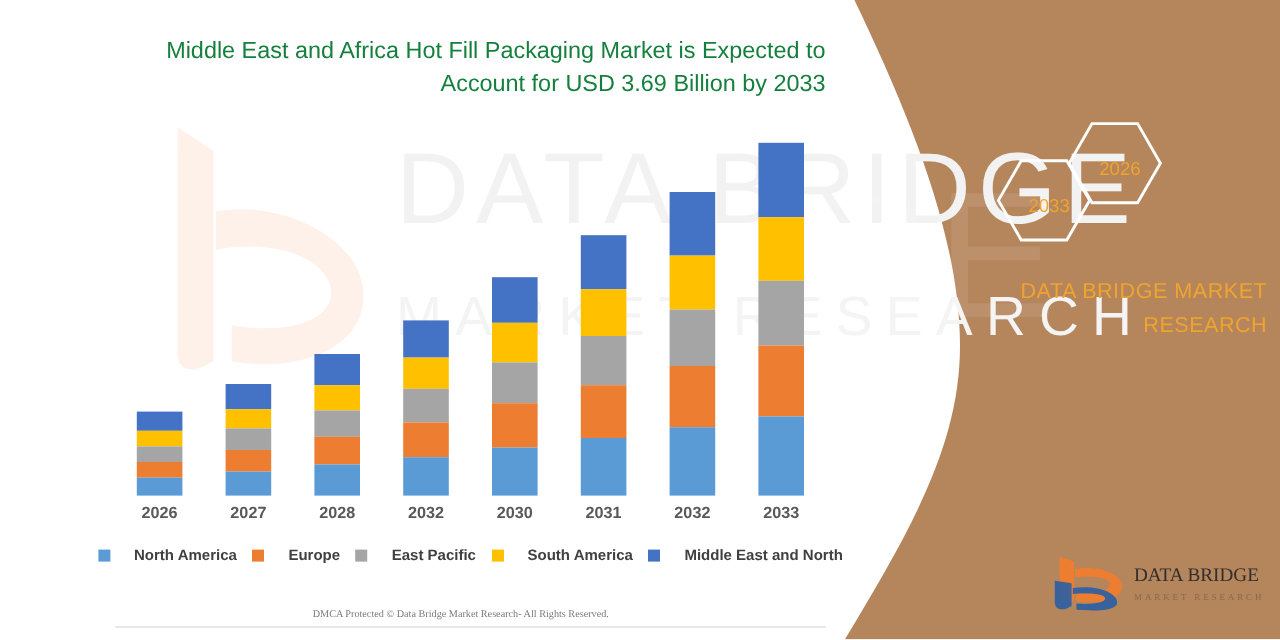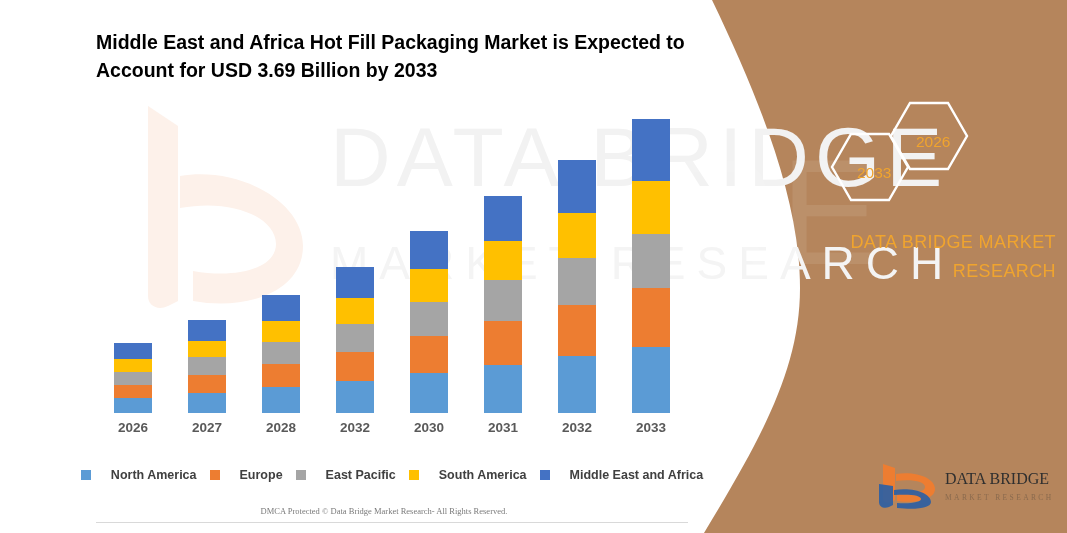--- a/index.html
+++ b/index.html
@@ -58,25 +58,25 @@
     pointer-events: none;
     white-space: nowrap;
   }
 
   
   #headline {
     position: absolute;
     left: 96px;
     top: 28px;
     width: 592px;
-    text-align: left;
-    color: #000000;
+    text-align: right;
+    color: #15803d;
     font-size: 19.5px;
     line-height: 1.45;
-    font-weight: 700;
+    font-weight: 400;
   }
 
   
   #chart-area {
     position: absolute;
     left: 96px;
     top: 110px;
     width: 592px;
     height: 303px;
   }
@@ -142,21 +142,20 @@
     gap: 13px;
   }
   .legend-item {
     display: flex;
     align-items: center;
     gap: 20px;
     font-size: 12.5px;
     font-weight: bold;
     color: #404040;
     white-space: nowrap;
-    margin-top: 12px;
   }
   .legend-swatch {
     width: 10px;
     height: 10px;
     display: block;
   }
 
   
   #footer {
     position: absolute;
@@ -346,21 +345,21 @@
       <div class="legend-item">
         <span class="legend-swatch" style="background: rgb(165, 165, 165);"></span>
         <span>East Pacific</span>
       </div>
       <div class="legend-item">
         <span class="legend-swatch" style="background: rgb(255, 192, 0);"></span>
         <span>South America</span>
       </div>
       <div class="legend-item">
         <span class="legend-swatch" style="background: rgb(68, 114, 196);"></span>
-        <span>Middle East and Africa</span>
+        <span>Middle East and North</span>
       </div>
     </div>
 
   <div id="footer">
     <span>DMCA Protected © Data Bridge Market Research-  All Rights Reserved.</span>
   </div>
 
   <div id="panel-watermark">RE</div>
 
 

